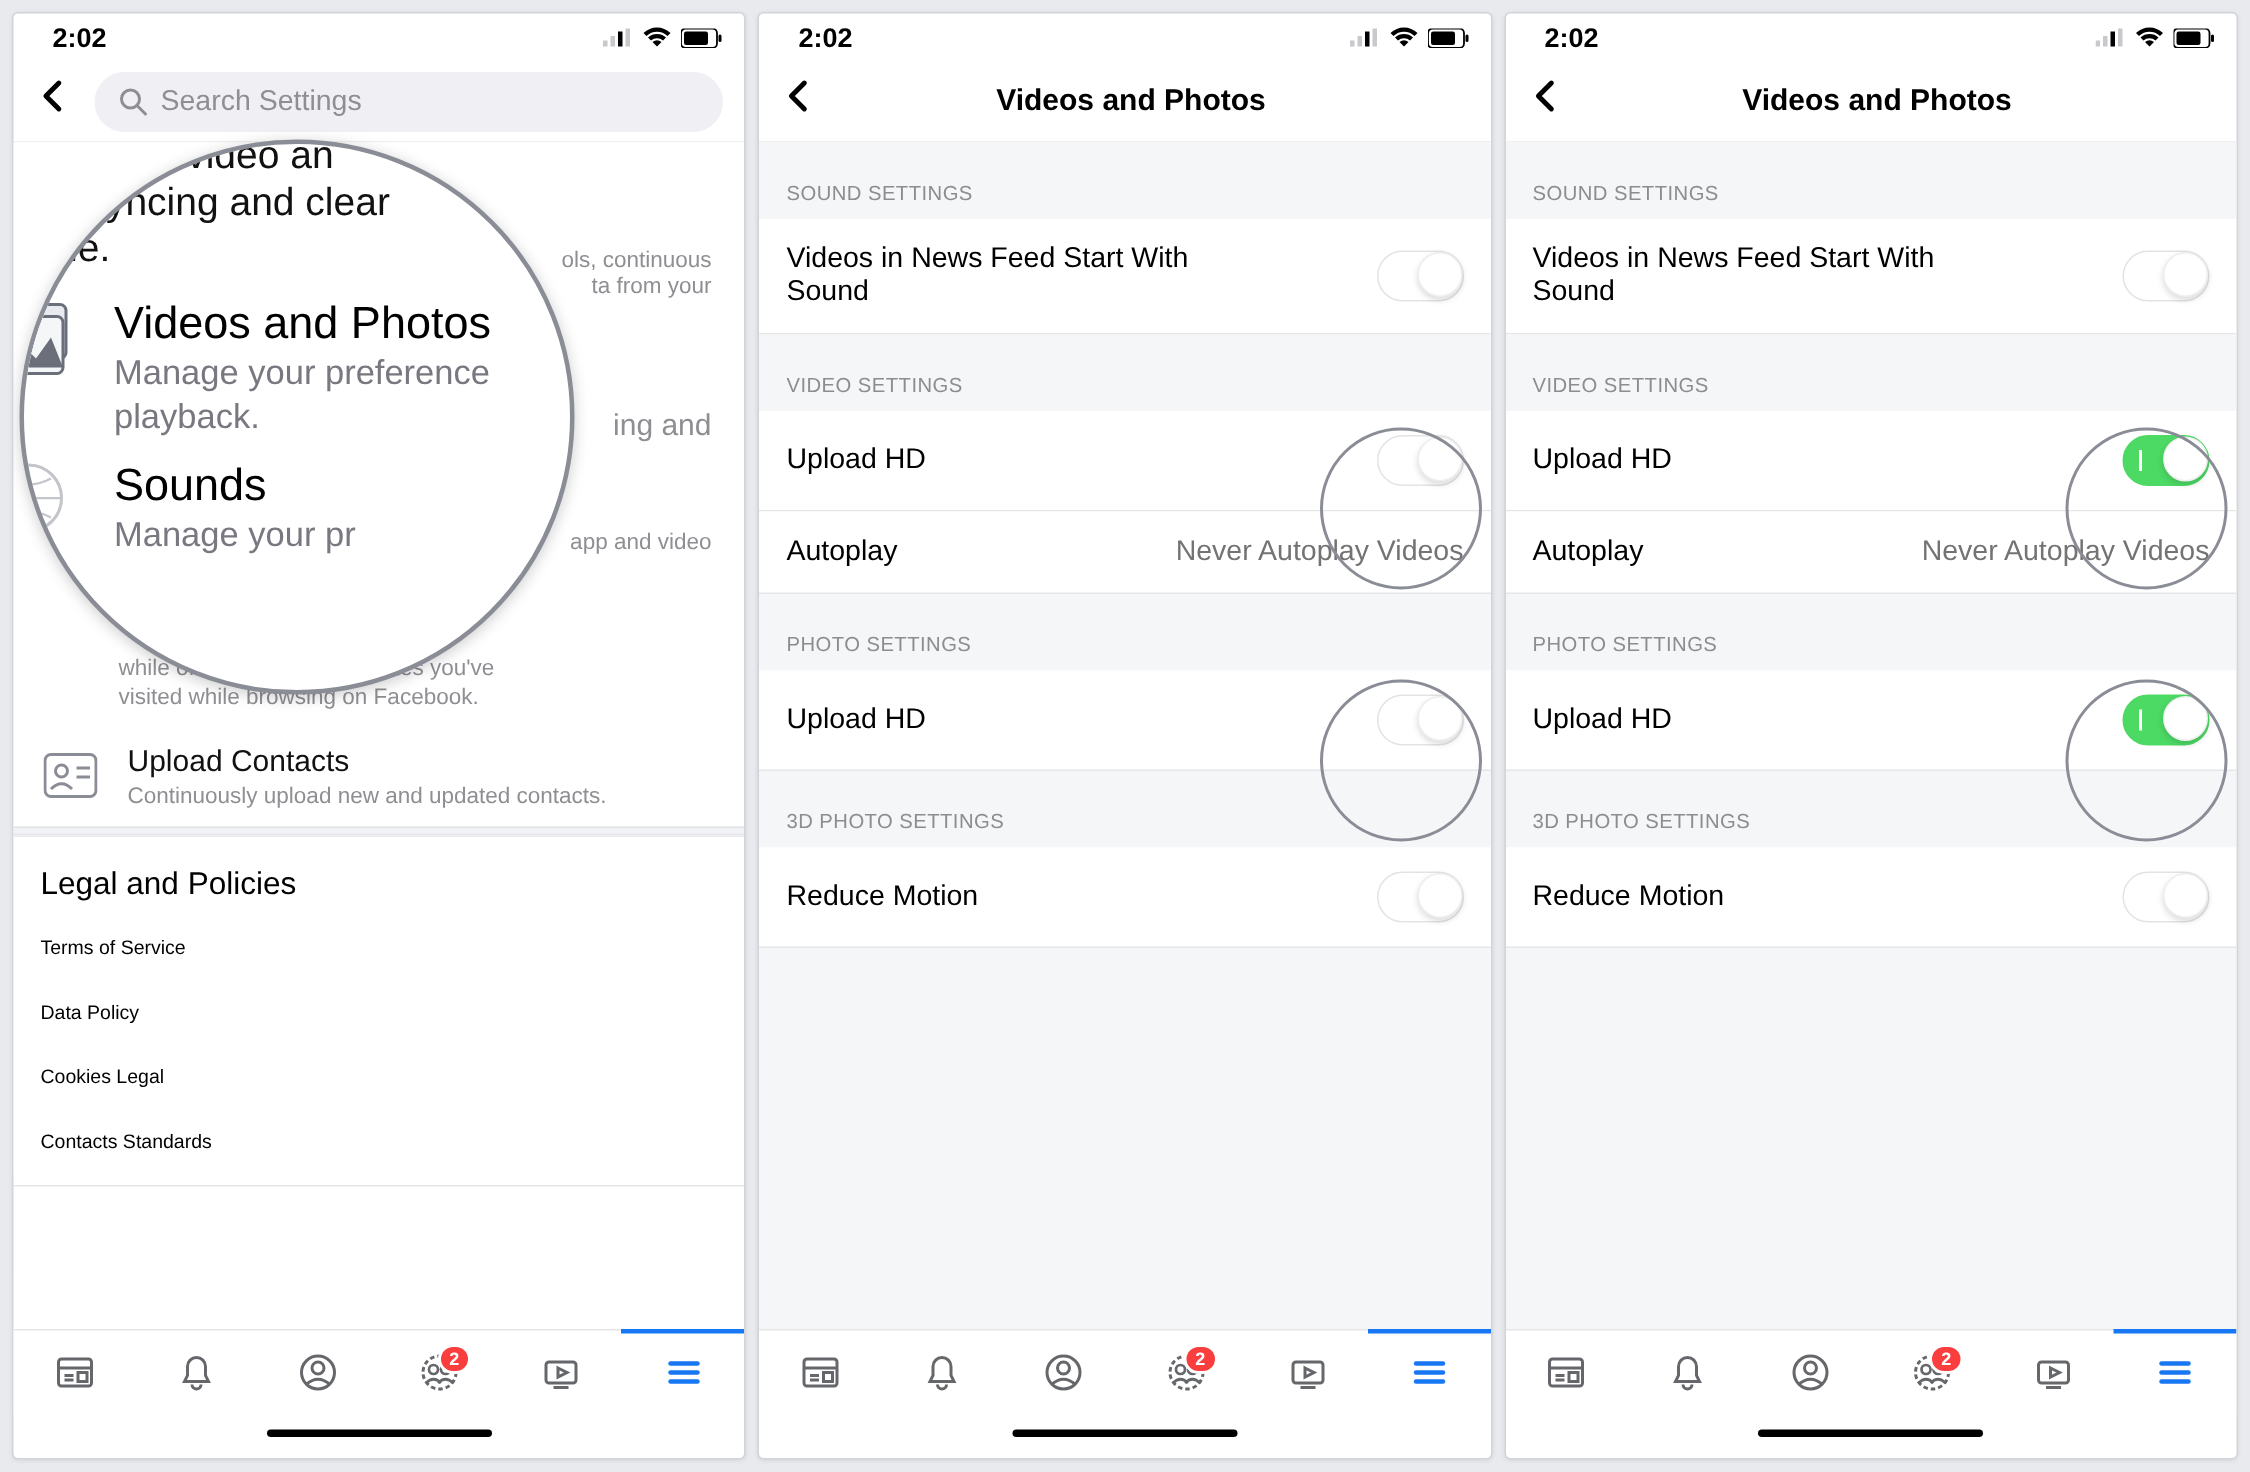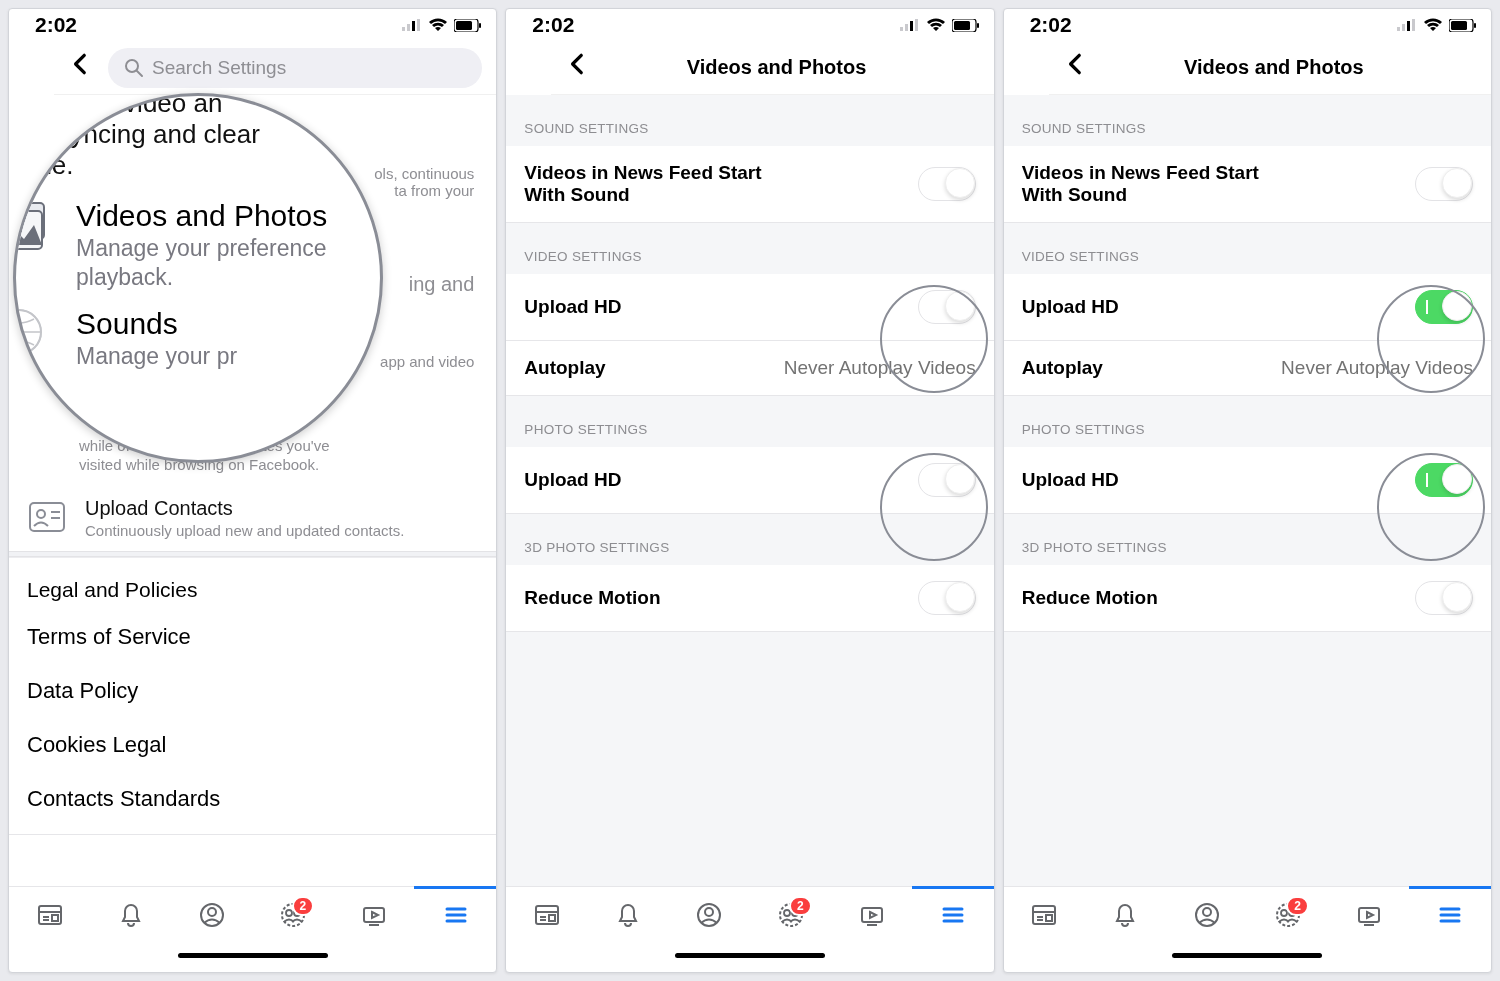--- a/index.html
+++ b/index.html
@@ -1,44 +1,44 @@
 <!DOCTYPE html>
 <html><head>
   <meta charset="utf-8">
   <style>
     * { margin: 0; padding: 0; box-sizing: border-box; -webkit-font-smoothing: antialiased; }
     body { font-family: -apple-system, BlinkMacSystemFont, "Segoe UI", Helvetica, sans-serif; background: #e9eaee; display: flex; gap: 8px; padding: 8px; }
     .phone { width: 490px; height: 965px; background: #fff; border: 1px solid #d2d4d9; border-radius: 4px; display: flex; flex-direction: column; position: relative; overflow: hidden; box-shadow: 0 1px 3px rgba(0,0,0,0.08);}
     
-    .status-bar { height: 32px; display: flex; justify-content: space-between; align-items: center; padding: 0 14px 0 26px; font-size: 21px; font-weight: 600; }
+    .status-bar { height: 32px; display: flex; justify-content: space-between; align-items: center; padding: 0 14px 0 26px; font-size: 18px; font-weight: 600; }
     .status-icons { display: flex; gap: 6px; align-items: center; }
     
-    .nav-header { height: 54px; display: flex; align-items: center; padding: 0 14px; gap: 8px; border-bottom: 1px solid #f0f0f0; margin-left: 45px;}
+    .nav-header { height: 54px; display: flex; align-items: center; padding: 0 14px; gap: 8px; border-bottom: 1px solid #f0f0f0;}
     .back-chevron { width: 32px; font-size: 26px; font-weight: 700; color: #000; }
     .nav-title { flex: 1; text-align: center; font-size: 20px; font-weight: 700; padding-right: 32px;}
     .search-pill { flex: 1; background: #efeff4; border-radius: 24px; height: 40px; display: flex; align-items: center; padding: 0 16px; color: #8e8e93; font-size: 19px; gap: 8px; }
     .section-header { font-size: 13.5px; letter-spacing: 0.3px; color: #8d8d91; padding: 26px 18px 10px; text-transform: uppercase; background: #f5f6f8;}
     .row { background: #fff; padding: 16px 18px; display: flex; align-items: center; justify-content: space-between; font-size: 19px; color: #000; border-bottom: 0.5px solid #e6e6e9;}
     .row:last-child { border-bottom: none; }
-    .row-label { flex: 1; font-weight: bold;}
+    .row-label { flex: 1;}
     .row-value { color: #737373; font-size: 19px; }
     
     .toggle { width: 58px; height: 34px; border-radius: 17px; background: #fff; border: 1.5px solid #e3e3e6; position: relative;}
     .toggle .knob { width: 30px; height: 30px; border-radius: 50%; background: #fff; position: absolute; top: 0px; right: 0px; box-shadow: 0 2px 4px rgba(0,0,0,0.15); border: 0.5px solid #eee;}
     .toggle.on { background: #4cd964; border-color: #4cd964;}
     .toggle.on .knob { right: 0; }
     .toggle .dot { position: absolute; right: 14px; top: 50%; transform: translateY(-50%); width: 5px; height: 5px; border:1.5px solid #cfcfd3; border-radius:50%; }
     .toggle .bar { position: absolute; left: 10px; top: 50%; transform: translateY(-50%); width: 2px; height: 14px; background: #fff;}
     
     .list-big-item { display: flex; gap: 18px; padding: 12px 18px; align-items: flex-start; background: #fff;}
     .list-big-item .icon-box { width: 40px; height: 40px; display:flex; align-items:center; justify-content:center; color:#8a8d96;}
     .list-big-item .texts .title { font-size: 20px; color: #111;}
     .list-big-item .texts .sub { font-size: 15px; color: #8e8e93; margin-top: 2px;}
     .section-title { font-size: 21px; font-weight: 400; padding: 20px 18px 8px; background: #fff; border-top:1px solid #ececef;}
-    .plain-row { background: #fff; padding: 14px 18px; font-size: 22px; border-bottom: 0; }
+    .plain-row { background: #fff; padding: 14px 18px; font-size: 13px; border-bottom: 0; }
     .thin-sep { height: 6px; background: #f1f2f5; border-top:1px solid #e3e3e6; border-bottom:1px solid #e3e3e6;}
     
     .circle-annot { position: absolute; border: 2px solid #8a8d96; border-radius: 50%; pointer-events: none; }
     
     .magnifier { position: absolute; width: 370px; height: 370px; border: 3px solid #8a8d96; border-radius: 50%; background: #fff; overflow: hidden; left: 4px; top: 84px; box-shadow: 0 2px 10px rgba(0,0,0,0.2);}
     .magnifier-inner { position: absolute; width: 480px; left: -38px; top: -8px;}
     .mag-line1 { font-size: 26px; color: #111; padding: 0 16px;}
     .mag-item { display:flex; gap: 20px; padding: 18px 16px 6px; align-items:flex-start;}
     .mag-item .mi-icon { width: 62px; height: 56px; }
     .mag-item .mi-title { font-size: 30px; color: #000; font-weight:500;}

